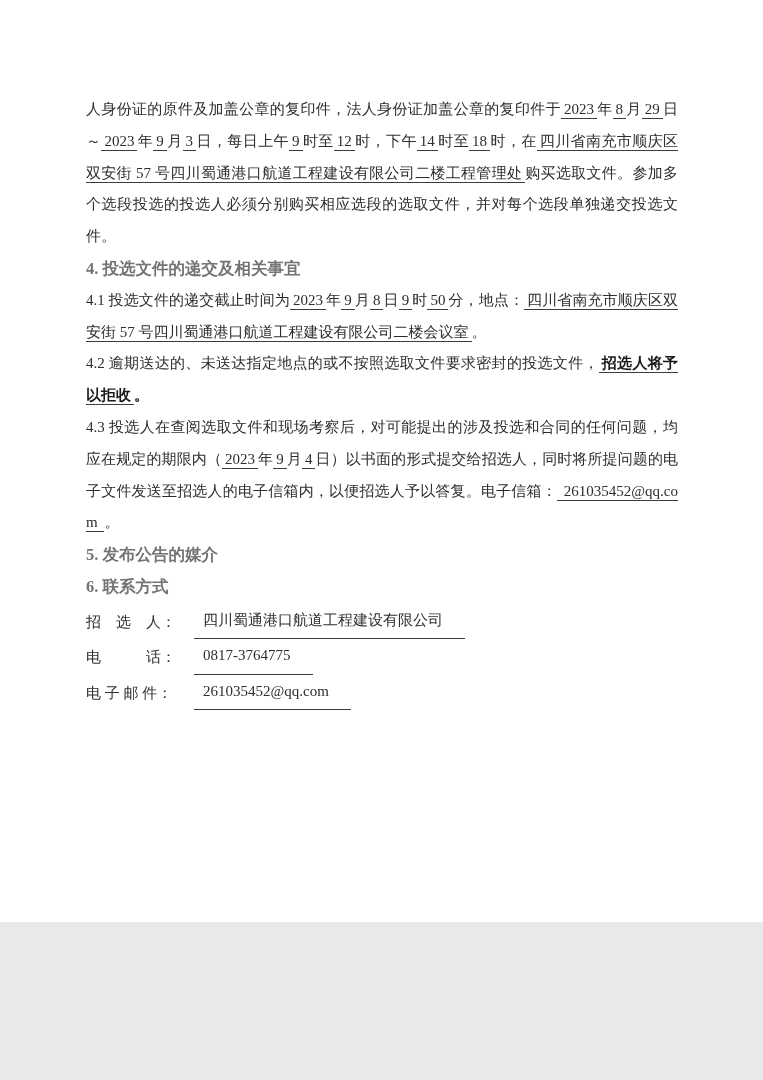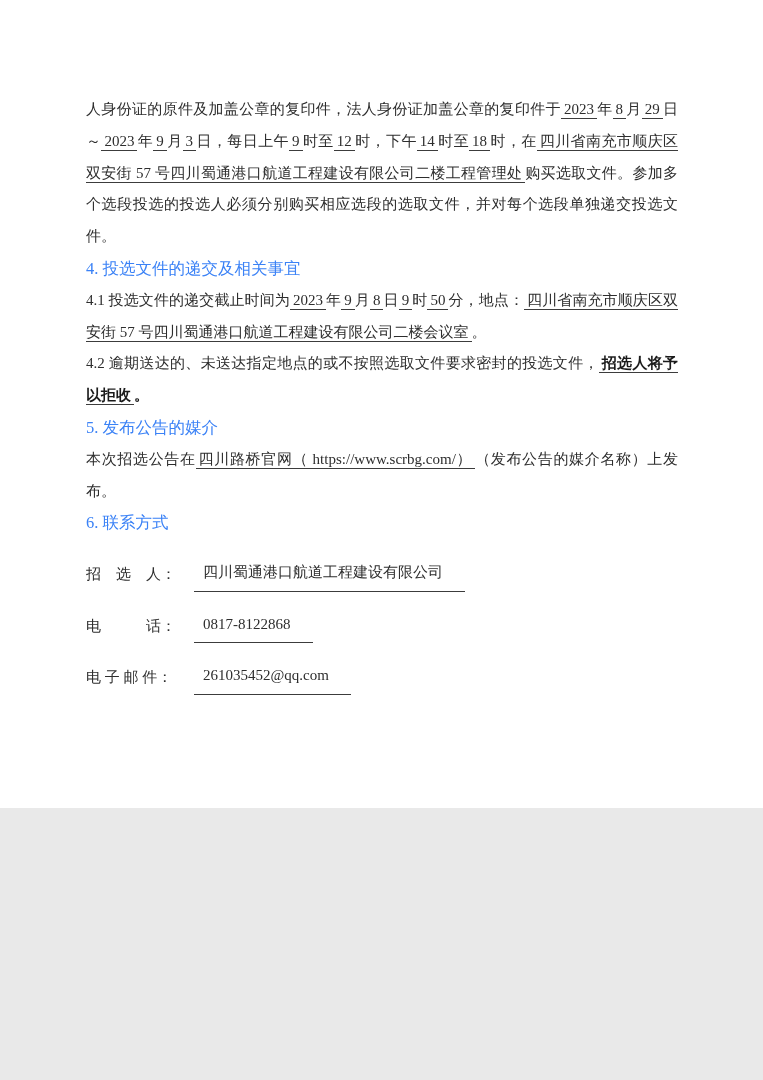--- a/index.html
+++ b/index.html
@@ -1,61 +1,60 @@
 <!DOCTYPE html>
 <html><head>
 <meta charset="utf-8">
 <style>
   html,body { margin:0; padding:0; background:#e9e9e9; }
   .page {
     position:relative;
-    width:763px; height:808px;
+    width:763px; height:922px;
     margin:0 auto;
     background:#ffffff;
     font-family:"Liberation Serif","DejaVu Serif",serif;
     color:#2d2d2d;
     overflow:hidden;
   }
   .content {
     position:absolute;
     left:86px; top:94px;
     width:592px;
     line-height:31.8px;
   }
   .para {
     font-size:15px;
     margin:0;
     text-align:justify;
     word-break:break-all;
   }
   .heading {
     font-size:16.5px;
-    font-weight:normal;
-    color:#3b82f6;
+    font-weight:bold;
+    color:#737373;
     margin:0;
     line-height:31.8px;
   }
   .u { border-bottom:1px solid #3c3c3c; padding:0 3px 1px 3px; }
   .b { font-weight:bold; color:#1a1a1a; }
   .contacts { margin-top:1px; }
   .contact-row {
     font-size:15px;
     line-height:33.5px;
     white-space:nowrap;
   }
   .contact-label {
     display:inline-block;
     min-width:108px;
     vertical-align:bottom;
   }
   .contact-value {
     display:inline-block;
     border-bottom:1px solid #3c3c3c;
     padding:0 22px 1px 9px;
-    margin-top:16px;
   }
   .footer {
     position:absolute;
     left:0; right:0;
     top:993px;
     text-align:center;
     font-size:12.5px;
     letter-spacing:3px;
     color:#262626;
   }
@@ -69,33 +68,33 @@
     <p class="para"><span>人身份证的原件及加盖公章的复印件，法人身份证加盖公章的复印件于</span><span class="u">2023</span><span>年</span><span class="u">8</span><span>月</span><span class="u">29</span><span>日～</span><span class="u">2023</span><span>年</span><span class="u">9</span><span>月</span><span class="u">3</span><span>日，每日上午</span><span class="u">9</span><span>时至</span><span class="u">12</span><span>时，下午</span><span class="u">14</span><span>时至</span><span class="u">18</span><span>时，在</span><span class="u">四川省南充市顺庆区双安街 57 号四川蜀通港口航道工程建设有限公司二楼工程管理处</span><span>购买选取文件。参加多个选段投选的投选人必须分别购买相应选段的选取文件，并对每个选段单独递交投选文件。</span></p>
 
 
 
     <h2 class="heading">4. 投选文件的递交及相关事宜</h2>
 
     <p class="para"><span>4.1 投选文件的递交截止时间为</span><span class="u">2023</span><span>年</span><span class="u">9</span><span>月</span><span class="u">8</span><span>日</span><span class="u">9</span><span>时</span><span class="u">50</span><span>分，地点：</span><span class="u">四川省南充市顺庆区双安街 57 号四川蜀通港口航道工程建设有限公司二楼会议室</span><span>。</span></p>
 
     <p class="para"><span>4.2 逾期送达的、未送达指定地点的或不按照选取文件要求密封的投选文件，</span><span class="u b">招选人将予以拒收</span><span class="b">。</span></p>
 
+    <p class="para"><span>4.3 投选人在查阅选取文件和现场考察后，对可能提出的涉及投选和合同的任何问题，均应在规定的期限内（</span><span class="u">2023</span><span>年</span><span class="u">9</span><span>月</span><span class="u">4</span><span>日）以书面的形式提交给招选人，同时将所提问题的电子文件发送至招选人的电子信箱内，以便招选人予以答复。电子信箱：</span><span class="u"> 261035452@qq.com </span><span>。</span></p>
 
     <h2 class="heading">5. 发布公告的媒介</h2>
 
-    <p class="para"><span>本次招选公告在</span><span class="u">四川路桥官网（ https://www.scrbg.com/）</span><span>（发布公告的媒介名称）上发布。</span></p>
 
     <h2 class="heading">6. 联系方式</h2>
 
     <div class="contacts">
       <div class="contact-row">
         <span class="contact-label">招　选　人：</span><span class="contact-value">四川蜀通港口航道工程建设有限公司</span>
       </div>
       <div class="contact-row">
-        <span class="contact-label">电　　　话：</span><span class="contact-value">0817-8122868</span>
+        <span class="contact-label">电　　　话：</span><span class="contact-value">0817-3764775</span>
       </div>
       <div class="contact-row">
         <span class="contact-label">电 子 邮 件：</span><span class="contact-value">261035452@qq.com</span>
       </div>
 
     </div>
 
   </main>
 
   <footer class="footer"><span>第 </span><span class="b">2</span><span> 页 共 </span><span class="b">4</span><span> 页</span></footer>

